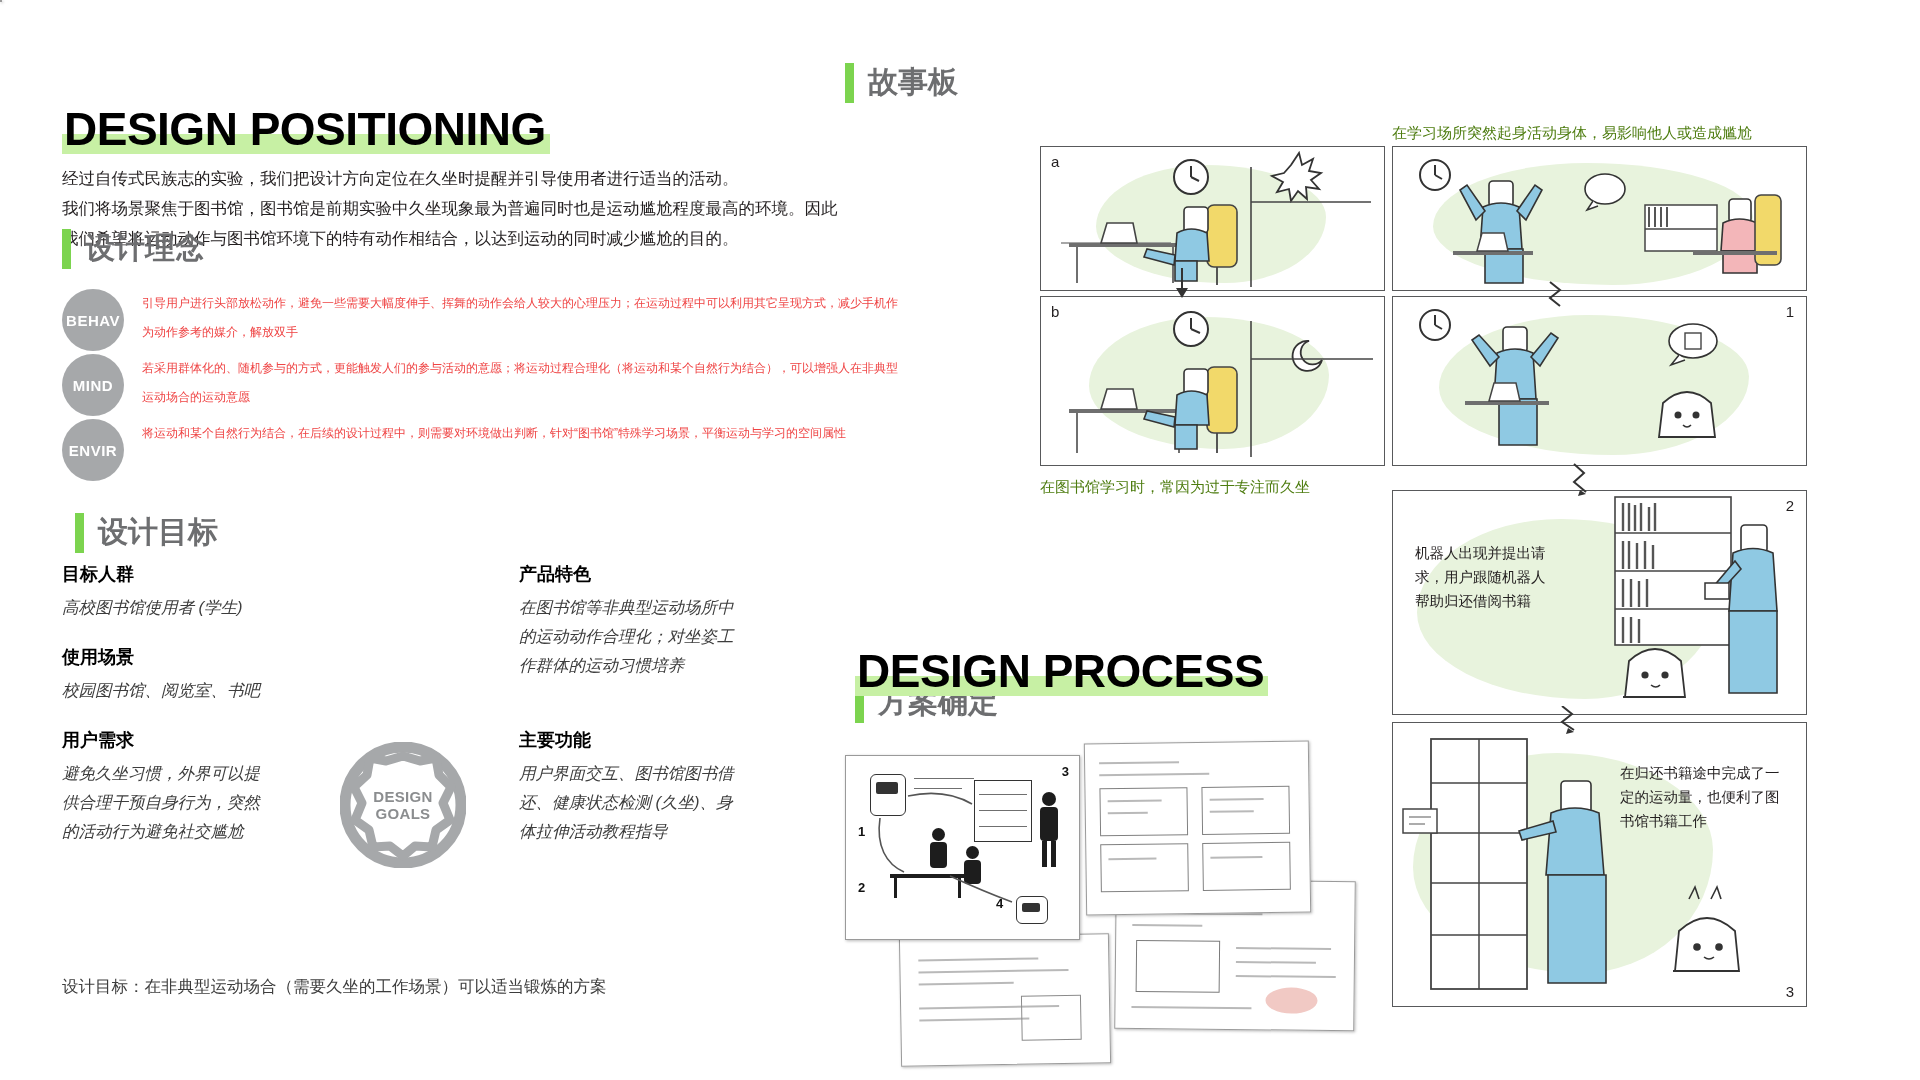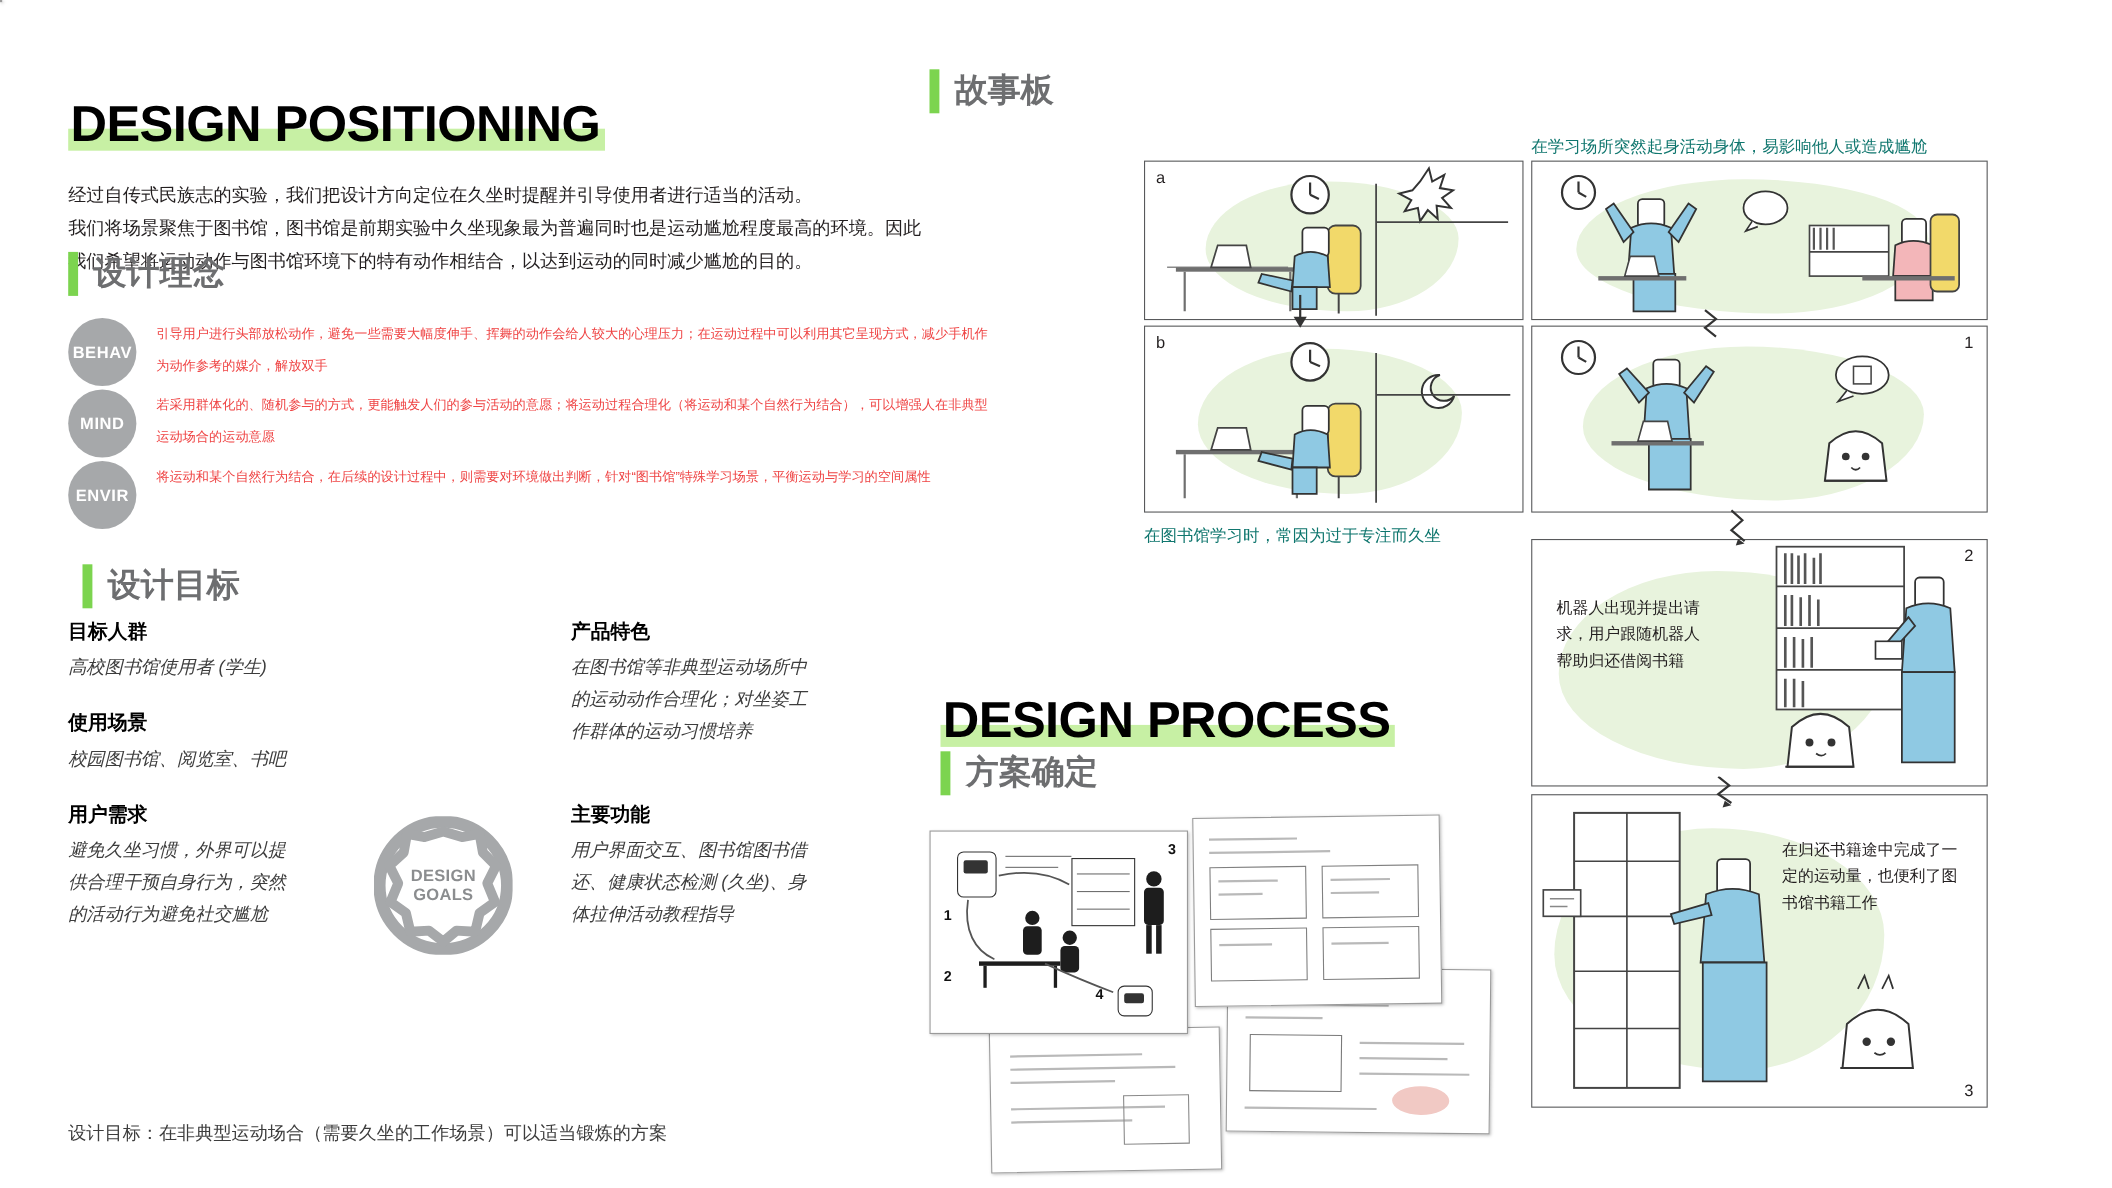--- a/index.html
+++ b/index.html
@@ -21,20 +21,21 @@
     letter-spacing:-0.5px;
     color:#000;
     white-space:nowrap;
     line-height:1;
   }
   .big-title .hl{
     position:relative;
     display:inline-block;
     padding:0 4px 0 2px;
     z-index:1;
+    margin-top:17px;
   }
   .big-title .hl::before{
     content:"";
     position:absolute;
     left:0;right:0;
     bottom:-2px;
     height:20px;
     background:#c7f0a4;
     z-index:-1;
   }
@@ -106,21 +107,20 @@
     line-height:29px;
     color:#3d3d3d;
     font-style:italic;
   }
   .goal-summary{
     position:absolute;
     font-size:16.5px;
     line-height:28px;
     color:#3d3d3d;
     white-space:nowrap;
-    margin-top:44px;
   }
 
   
   .seal{
     position:absolute;
     width:126px;height:126px;
   }
   .seal-text{
     position:absolute;
     left:0;right:0;top:50%;
@@ -130,21 +130,21 @@
     font-weight:bold;
     line-height:17px;
     color:#8b8d8f;
     letter-spacing:0.3px;
   }
 
   
   .cap{
     position:absolute;
     font-size:15px;
-    color:#0f766e;
+    color:#4d7c0f;
     white-space:nowrap;
   }
   .panel{
     position:absolute;
     border:1px solid #58595b;
     background:#fff;
     overflow:hidden;
     box-sizing:border-box;
   }
   .panel-label{

